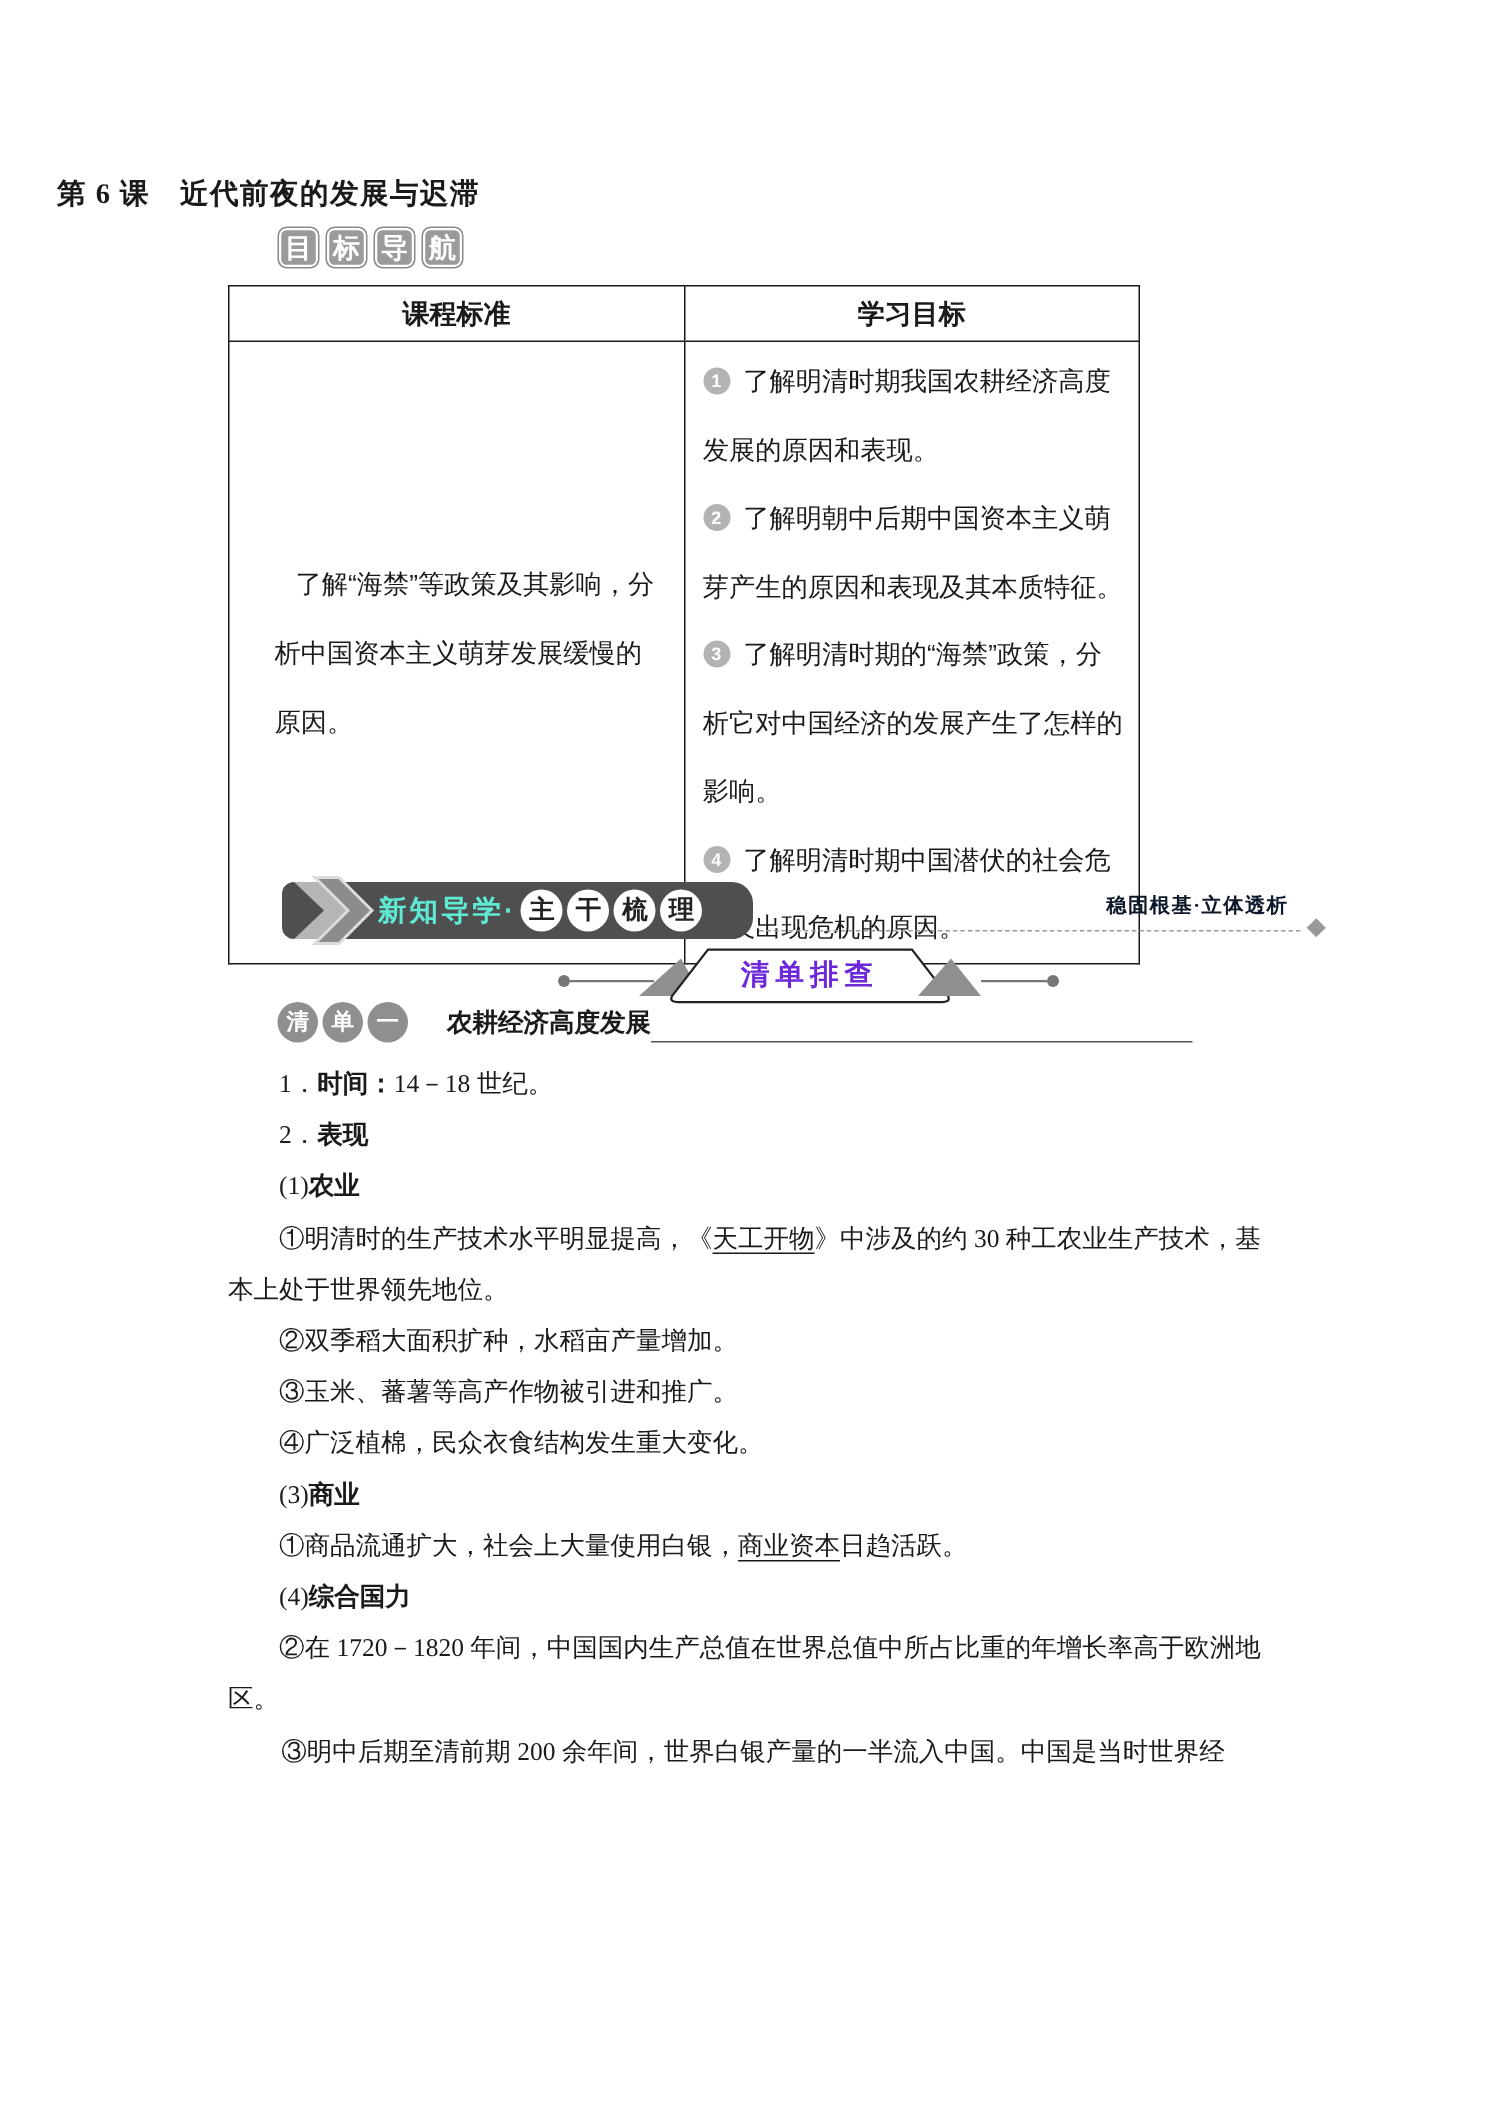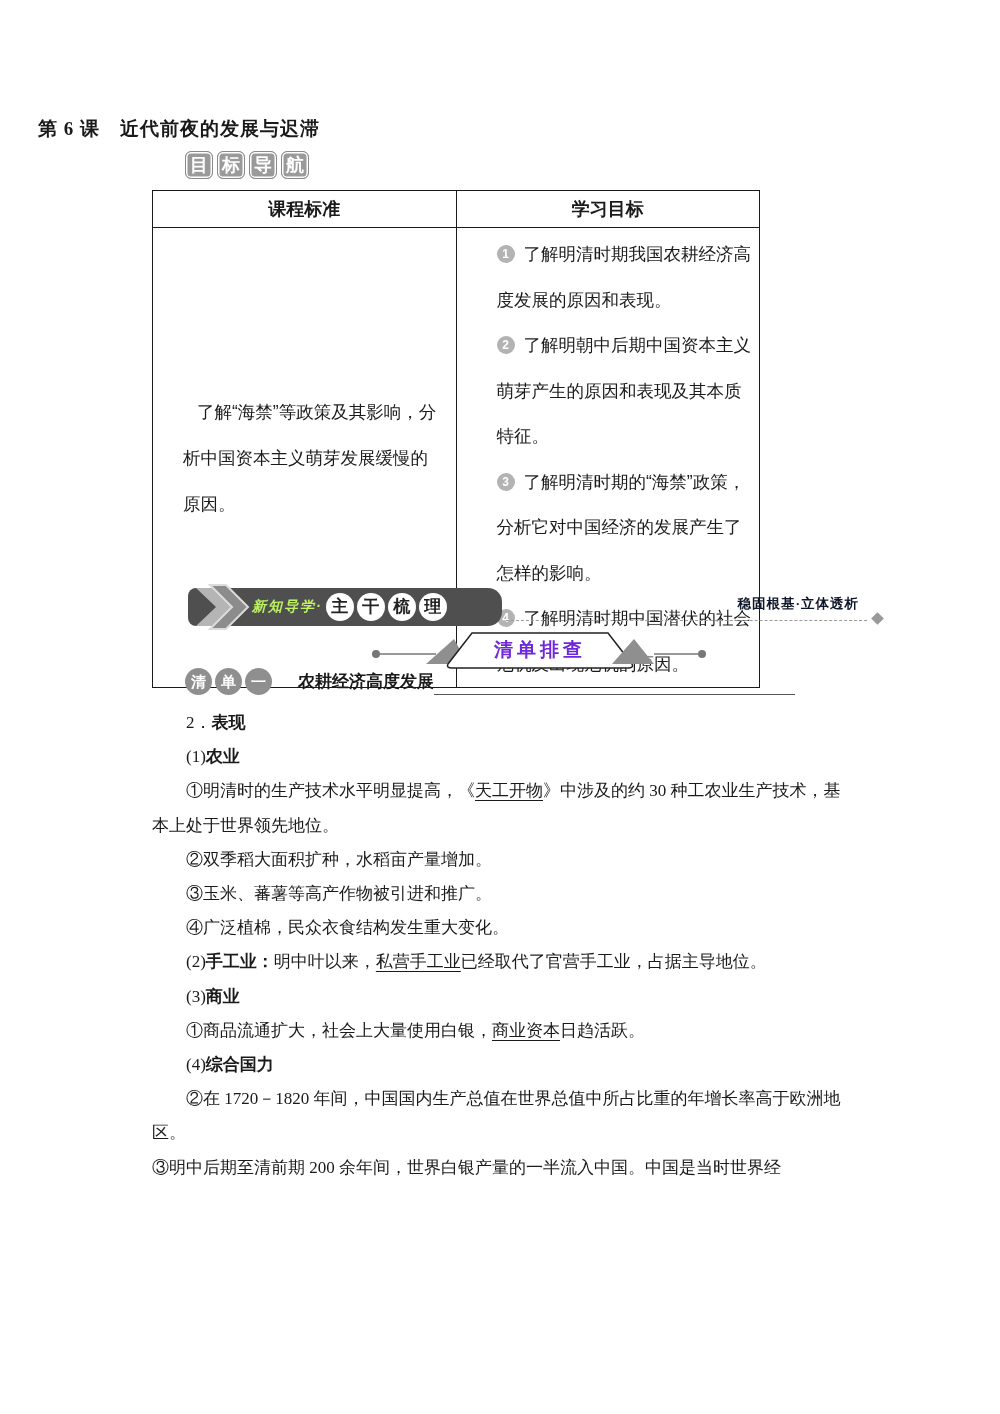--- a/index.html
+++ b/index.html
@@ -23,34 +23,34 @@
   .objtable { position:absolute; top:190px; left:152px; width:608px;
               border-collapse:collapse; table-layout:fixed;
               font-family:"Liberation Sans", sans-serif; }
   .objtable th, .objtable td { border:1.5px solid #1a1a1a; }
   .objtable th { height:37px; font-size:18px; font-weight:bold; text-align:center;
                  vertical-align:middle; }
   .objtable td { height:358px; vertical-align:middle; }
   .cstext { padding:0 14px 0 30px; text-indent:0.8em; line-height:46px;
             font-size:17.5px; }
   td.lg { padding:4px 8px 0 12px; }
-  p.obj { line-height:45.5px; font-size:17.5px;margin-left:28px; }
+  p.obj { line-height:45.5px; font-size:17.5px; }
   .num { display:inline-block; width:18px; height:18px; border-radius:50%;
          background:#b3b3b3; color:#fff; font-size:12px; font-weight:bold;
          line-height:18px; text-align:center; vertical-align:2px; margin-right:9px;
          font-family:"Liberation Sans", sans-serif; }
 
   
   .secbanner { position:absolute; top:588px; left:188px; width:695px; height:42px; }
   .darkbar { position:absolute; left:0; top:0; height:38px; width:314px;
              background:#4f4f4f; border-radius:8px 14px 14px 8px;
              display:flex; align-items:center; padding-left:64px; }
   .chev { position:absolute; left:0; top:-6px; }
-  .bartext { color:#bef264; font-family:"Liberation Sans", sans-serif;
-             font-weight:bold; font-size:14px; letter-spacing:2px; white-space:nowrap;font-style:italic; }
+  .bartext { color:#5eead4; font-family:"Liberation Sans", sans-serif;
+             font-weight:bold; font-size:19px; letter-spacing:2px; white-space:nowrap; }
   .barcircle { display:inline-block; width:28px; height:28px; border-radius:50%;
                background:#fff; color:#222; font-family:"Liberation Sans", sans-serif;
                font-weight:bold; font-size:17px; line-height:28px; text-align:center;
                margin-left:3px; }
   .dashline { position:absolute; left:318px; right:16px; top:32px;
               border-top:1.5px dashed #9a9a9a; }
   .slogan { position:absolute; right:24px; top:7px; font-size:13.5px;
             font-weight:bold; color:#0f172a; letter-spacing:1px; }
   .diamond { position:absolute; right:1px; top:26px; width:9px; height:9px;
              background:#999; transform:rotate(45deg); }
@@ -70,21 +70,21 @@
                  background:#8f8f8f; color:#fff; font-family:"Liberation Sans", sans-serif;
                  font-weight:bold; font-size:15px; line-height:27px; text-align:center; }
   .listtitle { font-size:17px; font-weight:bold; font-family:"Liberation Sans", sans-serif;
                line-height:27px; white-space:nowrap; }
   .fillline { flex:1; border-bottom:1.5px solid #555; height:23px; }
 
   
   .bodytext { position:absolute; top:706px; left:152px; width:700px;
               font-size:17px; line-height:34.2px; }
   .bodytext p { text-indent:2em; }
-  .bodytext p.noindent { text-indent:0; }
+  .bodytext p.noindent { text-indent:0;text-align:center; }
   .bodytext .u { text-decoration:underline; text-underline-offset:4px; }
   .bodytext .b { font-weight:bold; font-family:"Liberation Sans", sans-serif; }
 </style>
 </head>
 <body>
 
 <div class="page">
 
   <h1 class="title">第 6 课　近代前夜的发展与迟滞</h1>
 
@@ -151,27 +151,27 @@
     <span class="cbadge">
       <span>清</span>
       <span>单</span>
       <span>一</span>
     </span>
     <b class="listtitle">农耕经济高度发展</b>
     <span class="fillline"></span>
   </div>
 
   <div class="bodytext">
+    <p><span>1．</span><span class="b">时间：</span><span>14－18 世纪。</span></p>
     <p><span>2．</span><span class="b">表现</span></p>
     <p><span>(1)</span><span class="b">农业</span></p>
     <p><span>①明清时的生产技术水平明显提高，《</span><span class="u">天工开物</span><span>》中涉及的约 30 种工农业生产技术，基本上处于世界领先地位。</span></p>
     <p><span>②双季稻大面积扩种，水稻亩产量增加。</span></p>
     <p><span>③玉米、蕃薯等高产作物被引进和推广。</span></p>
     <p><span>④广泛植棉，民众衣食结构发生重大变化。</span></p>
-    <p><span>(2)</span><span class="b">手工业：</span><span>明中叶以来，</span><span class="u">私营手工业</span><span>已经取代了官营手工业，占据主导地位。</span></p>
     <p><span>(3)</span><span class="b">商业</span></p>
     <p><span>①商品流通扩大，社会上大量使用白银，</span><span class="u">商业资本</span><span>日趋活跃。</span></p>
     <p><span>(4)</span><span class="b">综合国力</span></p>
     <p><span>②在 1720－1820 年间，中国国内生产总值在世界总值中所占比重的年增长率高于欧洲地区。</span></p>
     <p class="noindent"><span>③明中后期至清前期 200 余年间，世界白银产量的一半流入中国。中国是当时世界经</span></p>
   </div>
 
 </div>
 
 </body></html>

